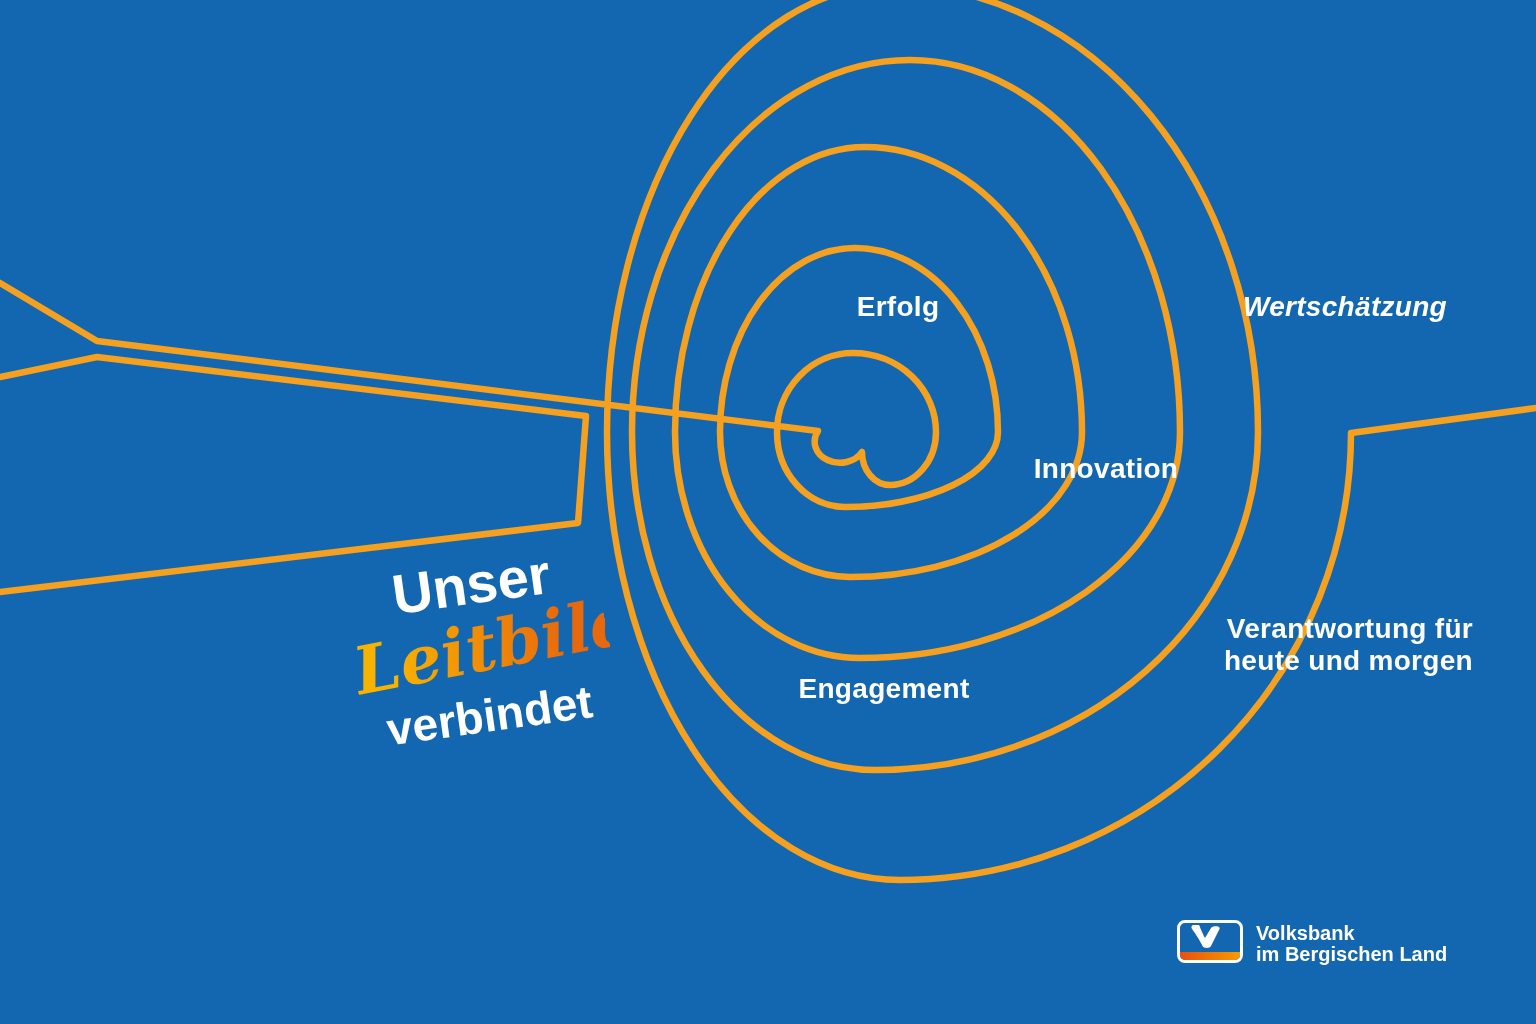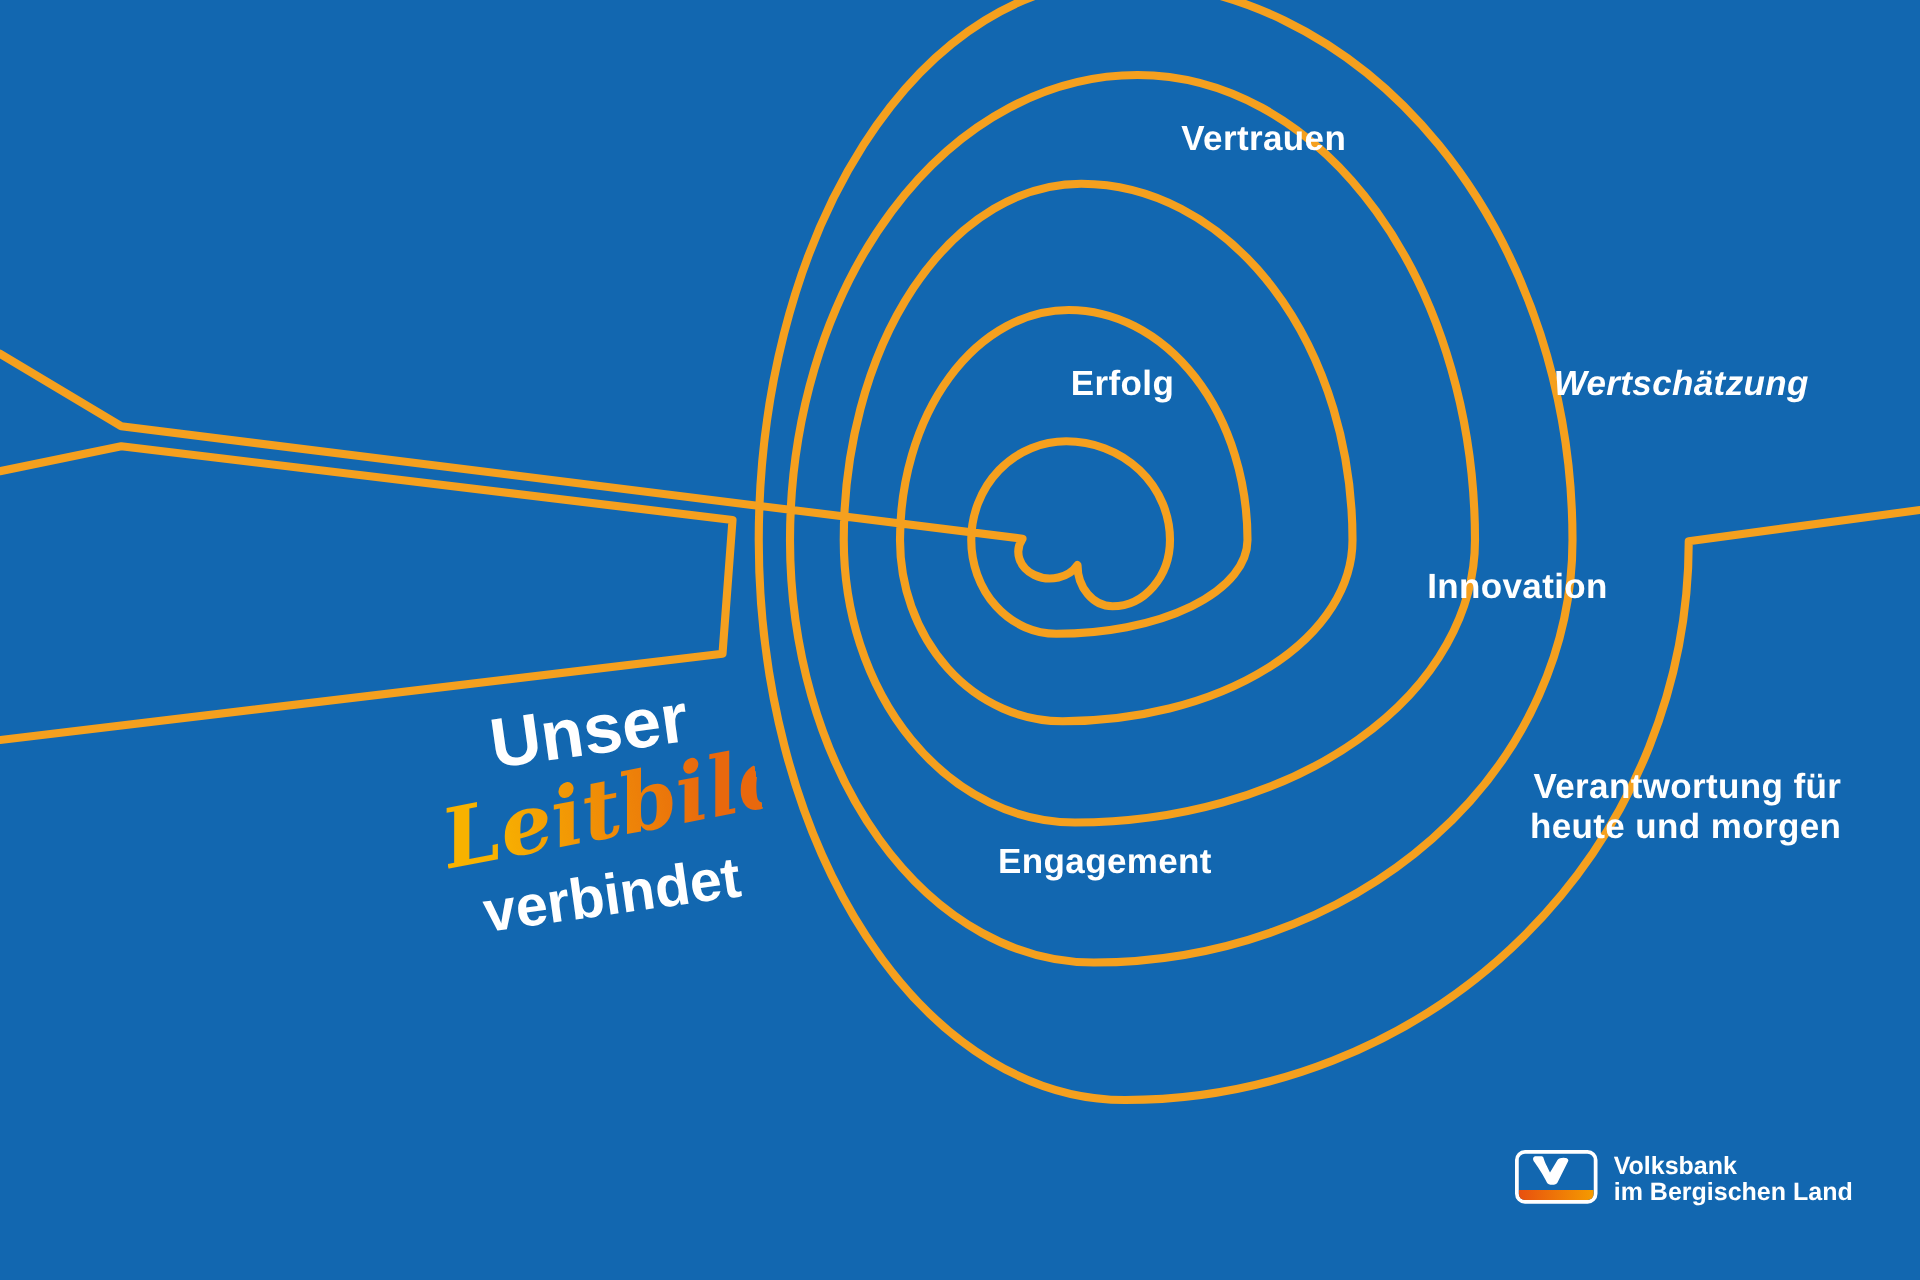--- a/index.html
+++ b/index.html
@@ -51,21 +51,21 @@
     background-clip:text;
     color:transparent;
     transform:rotate(-3deg);
   }
   .headline .hl-3{
     font-size:46px;font-weight:700;line-height:1;margin-top:10px;
   }
 
   .logo{
     position:absolute;
-    left:1212px;top:920px;
+    left:1177px;top:920px;
     display:flex;
     align-items:flex-start;
     gap:13px;
   }
   .logo-box{
     position:relative;
     width:60px;height:37px;
     background:#1267B0;
     border:3px solid #ffffff;
     border-radius:8px;
@@ -116,24 +116,23 @@
              A278,372 0 0 0 632,432
              A243,338 0 0 0 875,770
              A383,338 0 0 0 1258,432
              A365,447 0 0 0 893,-15
              A286,447 0 0 0 607,432
              A293,448 0 0 0 900,880
              A451,447 0 0 0 1351,433
              L1536,408" stroke-width="6.5" stroke-linejoin="round" stroke-linecap="round" fill="none" stroke="#F5A01E"></path>
   </svg>
 
-  <div class="value-label" style="left:861px;top:95px;">Vertrauen</div>
   <div class="value-label" style="left:748px;top:291px;">Erfolg</div>
   <div class="value-label" style="left:1195px;top:291px;font-style:italic;">Wertschätzung</div>
-  <div class="value-label" style="left:1064px;top:453px;">Innovation</div>
+  <div class="value-label" style="left:956px;top:453px;">Innovation</div>
   <div class="value-label" style="left:734px;top:673px;">Engagement</div>
   <div class="value-label left-align" style="left:1213px;top:613px;">Verantwortung für heute und morgen</div>
 
   <div class="headline">
     <div class="hl-1">Unser</div>
     <div class="hl-2">Leitbild</div>
     <div class="hl-3">verbindet</div>
   </div>
 
   <div class="logo">

